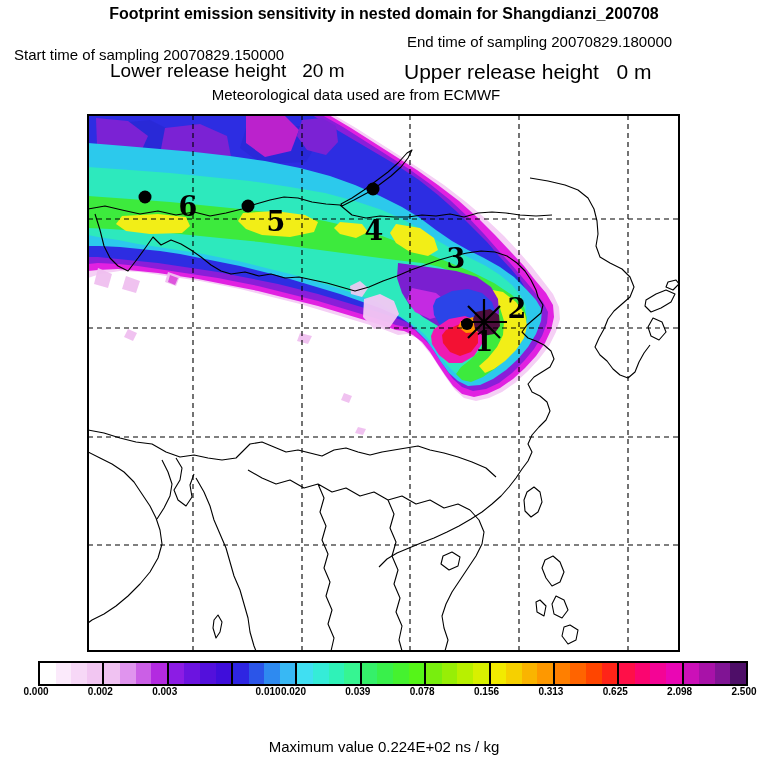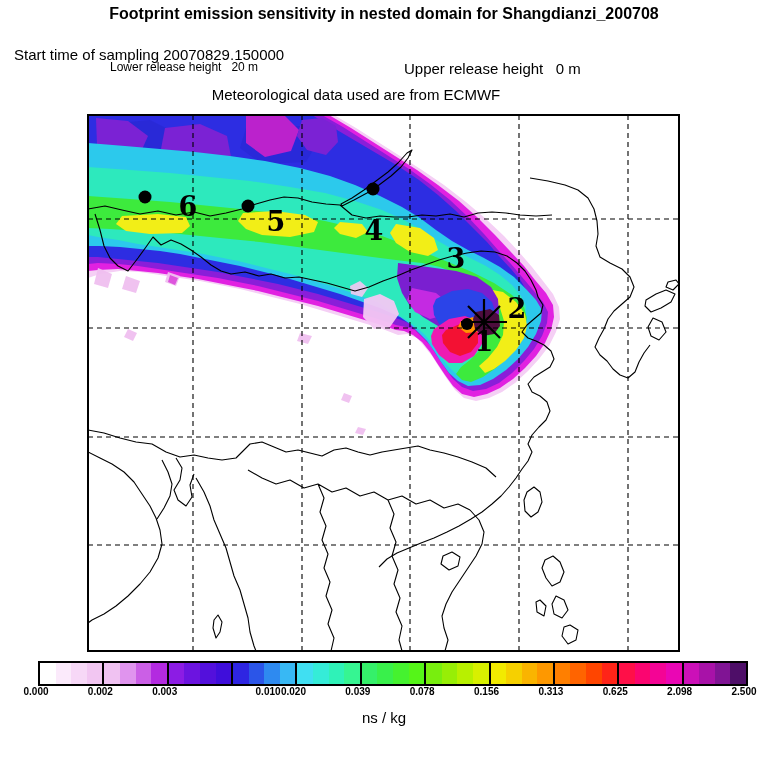--- a/index.html
+++ b/index.html
@@ -2,42 +2,43 @@
 <html><head>
 <meta charset="utf-8">
 <style>
   html,body{margin:0;padding:0;background:#fff;}
   #page{position:relative;width:768px;height:768px;background:#ffffff;overflow:hidden;
         font-family:"Liberation Sans", sans-serif;color:#000;}
   .hdr{position:absolute;white-space:pre;color:#000;}
   .title{top:5px;left:0;width:768px;text-align:center;font-size:16px;font-weight:bold;}
   .l2a{top:46px;left:14px;font-size:15px;}
   .l2b{top:33px;left:407px;font-size:15px;}
-  .l3a{top:60px;left:110px;font-size:12px;}
-  .l3b{top:60px;left:404px;font-size:15px;}
+  .l3a{top:60px;left:110px;font-size:19px;}
+  .l3b{top:60px;left:404px;font-size:21px;}
   .l4{top:86px;left:0;width:712px;text-align:center;font-size:15px;}
   #mapsvg{position:absolute;left:0;top:0;}
   
   #cbar{position:absolute;left:38px;top:661px;width:706px;height:21px;
         border:2px solid #000;display:flex;box-sizing:content-box;}
   .cgroup{flex:1;display:flex;border-right:2px solid #000;}
   .cgroup:last-child{border-right:none;}
   .ccell{flex:1;}
   #cticks{position:absolute;left:36px;top:686px;width:708px;height:18px;}
   .ctick{position:absolute;top:0;transform:translateX(-50%);font-size:10px;font-weight:bold;white-space:nowrap;}
   .cunit{position:absolute;top:709px;left:0;width:768px;text-align:center;font-size:15px;}
   .cmax{position:absolute;top:738px;left:0;width:768px;text-align:center;font-size:15px;}
 </style>
 </head>
 <body>
 
 <div id="page">
 
   <div class="hdr title">Footprint emission sensitivity in nested domain for Shangdianzi_200708</div>
   <div class="hdr l2a">Start time of sampling 20070829.150000</div>
+  <div class="hdr l2b">End time of sampling 20070829.180000</div>
   <div class="hdr l3a">Lower release height   20 m</div>
   <div class="hdr l3b">Upper release height   0 m</div>
   <div class="hdr l4">Meteorological data used are from ECMWF</div>
 
   <svg id="mapsvg" width="768" height="768" viewBox="0 0 768 768">
     <defs>
       <clipPath id="mapclip">
           <rect x="88" y="115" width="591" height="536"></rect>
         </clipPath>
     </defs>
@@ -230,15 +231,15 @@
       <span class="ctick" style="left: 27.2727%; margin-left: 39px;">0.010</span>
       <span class="ctick" style="left: 36.3636%;">0.020</span>
       <span class="ctick" style="left: 45.4545%;">0.039</span>
       <span class="ctick" style="left: 54.5455%;">0.078</span>
       <span class="ctick" style="left: 63.6364%;">0.156</span>
       <span class="ctick" style="left: 72.7273%;">0.313</span>
       <span class="ctick" style="left: 81.8182%;">0.625</span>
       <span class="ctick" style="left: 90.9091%;">2.098</span>
       <span class="ctick" style="left: 100%;">2.500</span>
     </div>
-  <div class="cunit">ns / kg</div>
+  <div class="cmax">Maximum value  0.224E+02 ns / kg</div>
 
 </div>
 
 </body></html>

